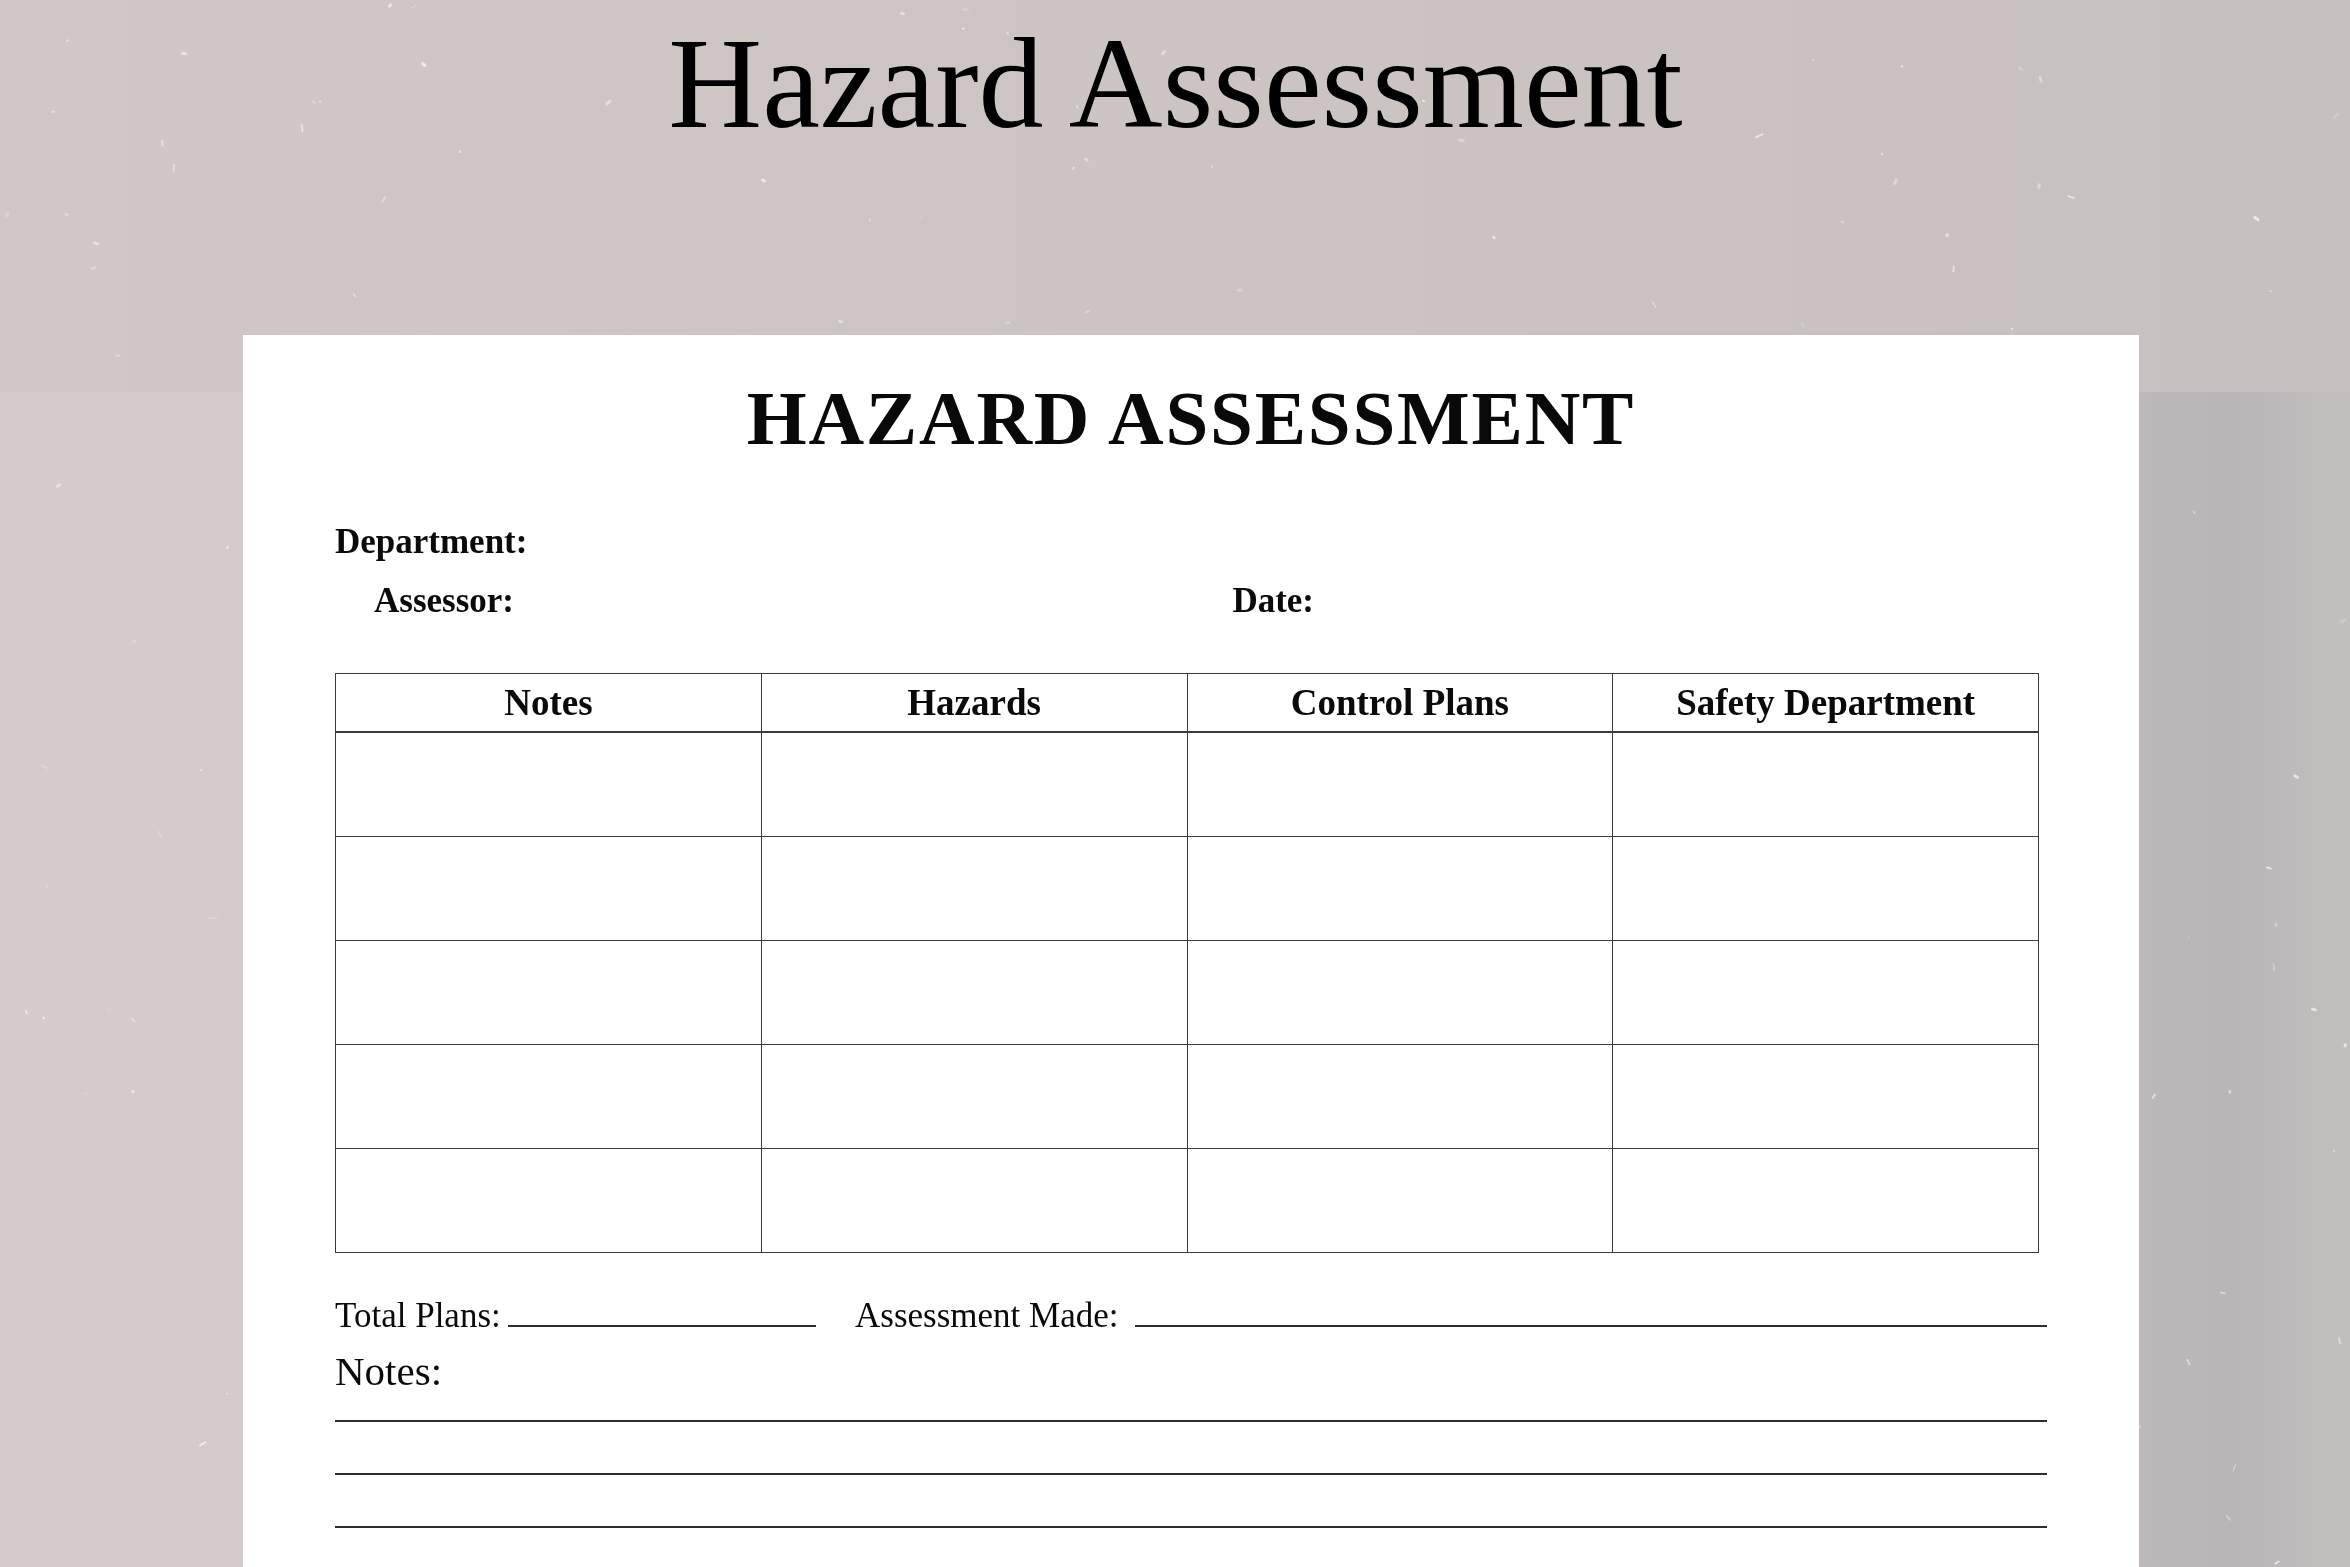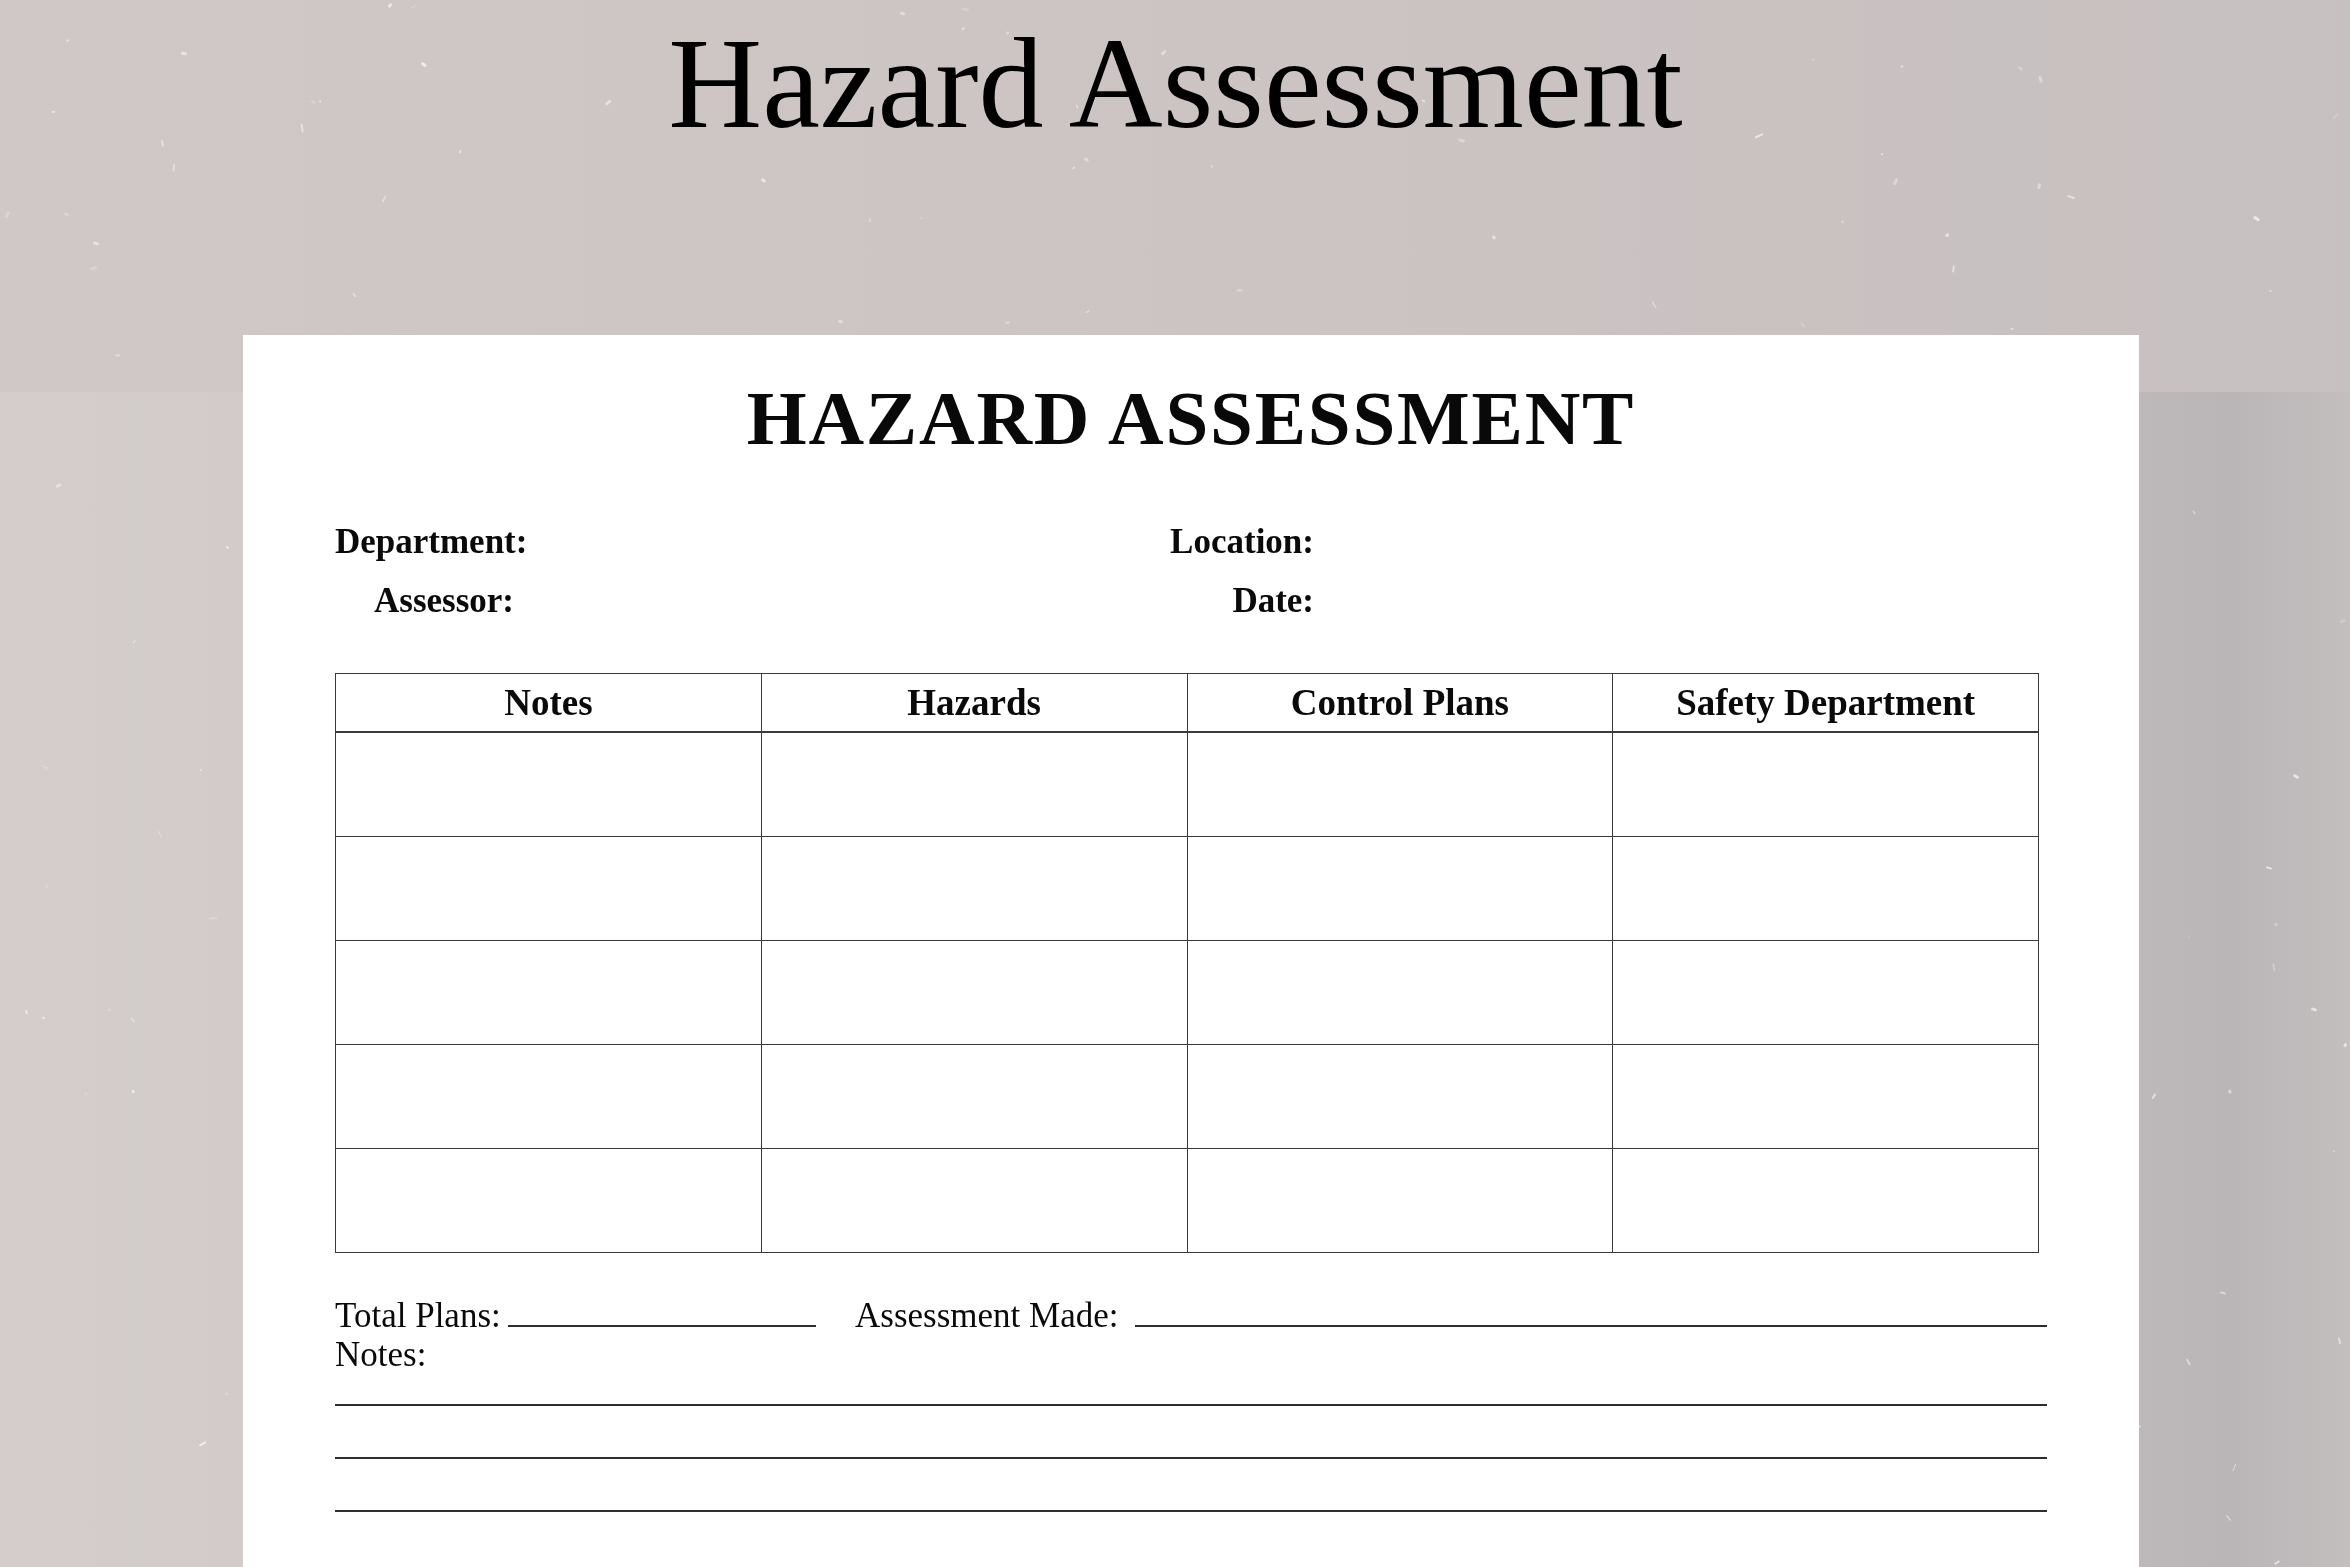--- a/index.html
+++ b/index.html
@@ -52,21 +52,21 @@
   table.hazard td{height:103px;padding:0;}
   
   .rating-row{
     margin-top:35px;height:44px;font-size:35px;line-height:44px;
     display:flex;align-items:baseline;white-space:nowrap;
   }
   .fill-line{display:inline-block;border-bottom:2.8px solid #2e2e2e;height:37px;}
   .rating-line{width:308px;margin-left:7.3px;}
   .corrections-label{margin-left:39px;}
   .corrections-line{flex:1;margin-left:16.5px;}
-  .notes-label{margin-top:1px;font-size:35px;line-height:44px;}
+  .notes-label{margin-top:17px;font-size:41px;line-height:44px;}
   .notes-lines{margin-top:0;}
   .note-line{height:0;border-bottom:2.8px solid #2e2e2e;margin-top:51px;}
   .note-line:first-of-type{margin-top:27px;}
 </style>
 </head>
 <body>
 
 <div class="bg-top"></div>
 <div class="bg-bottom"></div>
 <div id="speckles">
@@ -334,21 +334,20 @@
 
 <h1 class="banner-title"><span>Hazard Assessment</span><br></h1>
 
 <div class="page">
 
   <h2 class="doc-heading">HAZARD ASSESSMENT</h2>
 
   <div class="meta">
     <div class="meta-row">
       <span class="m-col1">Department:</span>
-      <span class="m-col2">Location:</span>
     </div>
     <div class="meta-row">
       <span class="m-col1">Assessor:</span>
       <span class="m-col2">Date:</span>
     </div>
   </div>
 
   <table class="hazard">
     <thead>
       <tr>

